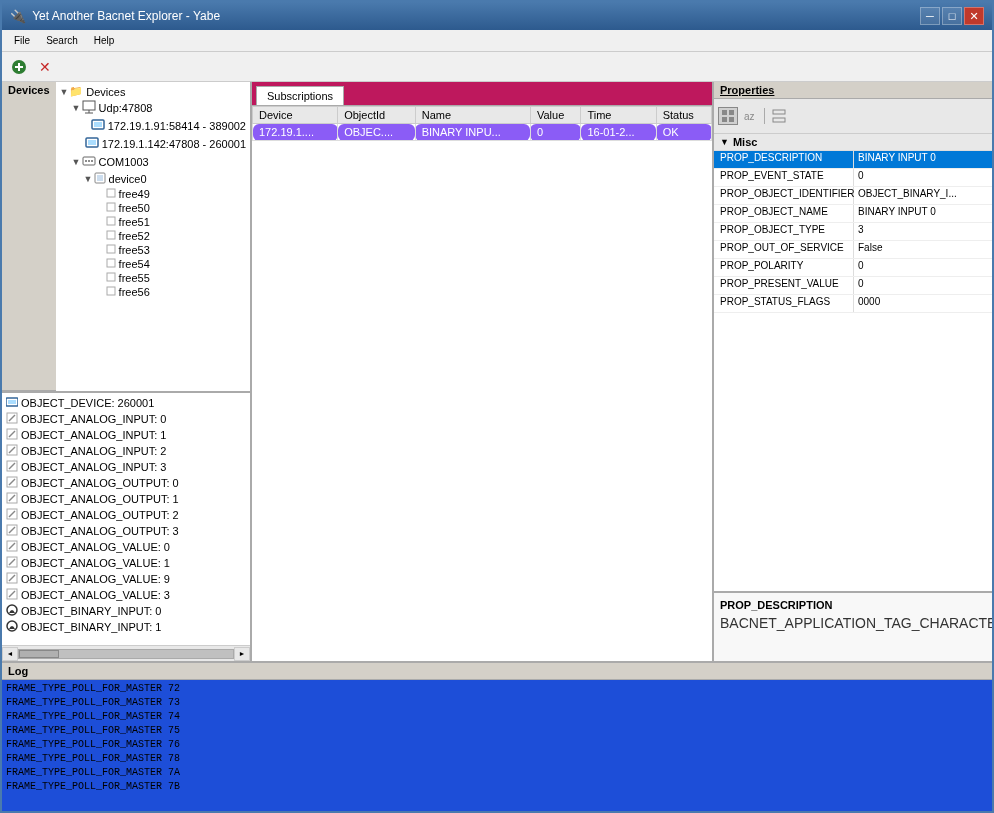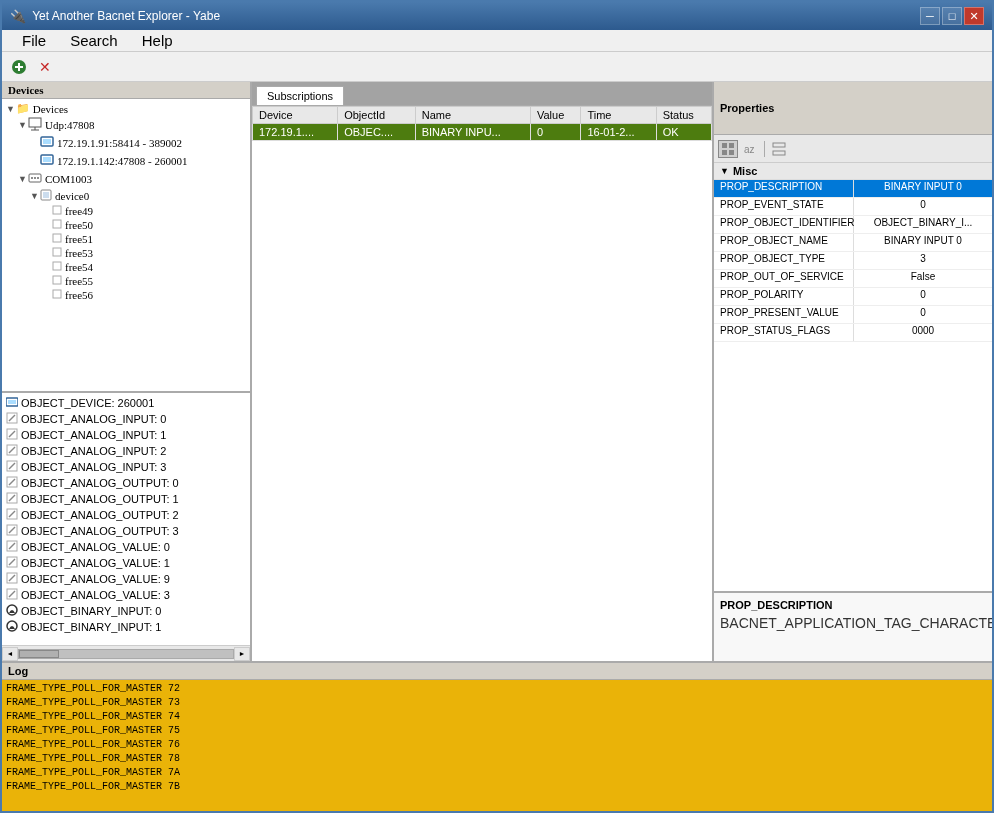--- a/index.html
+++ b/index.html
@@ -50,22 +50,21 @@
       background: #f0f0f0;
       height: 22px;
       display: flex;
       align-items: center;
       border-bottom: 1px solid #ccc;
       padding: 0 4px;
     }
     .menu-item {
       padding: 2px 8px;
       cursor: pointer;
-      font-size: 15px;
-      margin-left: 8px;
+      font-size: 10px;
     }
 
     
     .toolbar {
       background: #f0f0f0;
       height: 30px;
       display: flex;
       align-items: center;
       padding: 0 6px;
       border-bottom: 1px solid #ccc;
@@ -98,21 +97,21 @@
       padding: 2px 0;
     }
     .tree-item {
       display: flex;
       align-items: center;
       padding: 1px 4px;
       cursor: pointer;
       white-space: nowrap;
     }
     .tabs-bar {
-      background: #a3a3a3;
+      background: #be185d;
       display: flex;
       align-items: flex-end;
       padding: 4px 4px 0;
       border-bottom: 1px solid #aaa;
     }
     .tab {
       padding: 3px 10px;
       background: #d4d0c8;
       border: 1px solid #aaa;
       border-bottom: none;
@@ -138,39 +137,40 @@
       padding: 2px 6px;
       text-align: left;
       font-weight: normal;
       position: sticky;
       top: 0;
     }
     table td {
       border: 1px solid #ddd;
       padding: 2px 6px;
     }
-    table tr.selected td { background: #4d7c0f; color: white; }
+    table tr.selected td { background: #8b5cf6; color: white; border-radius: 6px; }
 
     
     .right-panel {
       width: 280px;
       display: flex;
       flex-direction: column;
       border-left: 2px solid #aaa;
     }
     .props-header {
       background: #d4d0c8;
-      padding: 20px 6px;
+      padding: 2px 6px;
       font-size: 11px;
       font-weight: bold;
       border-bottom: 1px solid #aaa;
+      text-decoration: underline;
     }
     .props-toolbar {
       background: #e8e8e8;
-      height: 28px;
+      height: 35px;
       display: flex;
       align-items: center;
       padding: 0 4px;
       gap: 2px;
       border-bottom: 1px solid #ccc;
     }
     .props-toolbar-btn {
       width: 20px;
       height: 18px;
       display: flex;
@@ -208,21 +208,20 @@
       border-right: 1px solid #ddd;
       font-size: 10px;
       flex-shrink: 0;
     }
     .props-value {
       flex: 1;
       padding: 1px 4px;
       font-size: 10px;
       white-space: nowrap;
       overflow: hidden;
-      text-align: center;
     }
 
     .props-detail {
       background: #f8f8f8;
       border-top: 2px solid #aaa;
       padding: 6px;
       height: 70px;
     }
     .props-detail-title {
       font-weight: bold;
@@ -243,42 +242,41 @@
     }
     .log-header {
       background: #d4d0c8;
       padding: 2px 6px;
       font-size: 11px;
       font-weight: bold;
       border-bottom: 1px solid #aaa;
     }
     .log-content {
       flex: 1;
-      background: #eab308;
+      background: #1d4ed8;
       overflow-y: auto;
       font-family: 'Courier New', monospace;
       font-size: 10px;
       padding: 2px 4px;
     }
     .log-line { padding: 0; line-height: 14px; }
 
     
     .left-column {
       width: 250px;
       display: flex;
       flex-direction: column;
       border-right: 2px solid #aaa;
       flex-shrink: 0;
     }
     .devices-section {
       flex: 1;
       display: flex;
-      flex-direction: column;
+      flex-direction: row;
       overflow: hidden;
-      font-family: Liberation Serif, serif;
     }
     .address-section {
       height: 270px;
       display: flex;
       flex-direction: column;
       border-top: 2px solid #aaa;
       flex-shrink: 0;
     }
 
     .center-right {
@@ -444,20 +442,29 @@
               <span>free50</span>
             </div>
             <div class="tree-item indent3">
               <span style="width:10px;"></span>
               <span style="margin-right:3px;">
                 <svg width="10" height="10" viewBox="0 0 10 10">
                     <rect x="1" y="1" width="8" height="8" fill="none" stroke="#aaa" stroke-width="1"></rect>
                   </svg>
               </span>
               <span>free51</span>
+            </div>
+            <div class="tree-item indent3">
+              <span style="width:10px;"></span>
+              <span style="margin-right:3px;">
+                <svg width="10" height="10" viewBox="0 0 10 10">
+                    <rect x="1" y="1" width="8" height="8" fill="none" stroke="#aaa" stroke-width="1"></rect>
+                  </svg>
+              </span>
+              <span>free52</span>
             </div>
             <div class="tree-item indent3">
               <span style="width:10px;"></span>
               <span style="margin-right:3px;">
                 <svg width="10" height="10" viewBox="0 0 10 10">
                     <rect x="1" y="1" width="8" height="8" fill="none" stroke="#aaa" stroke-width="1"></rect>
                   </svg>
               </span>
               <span>free53</span>
             </div>

